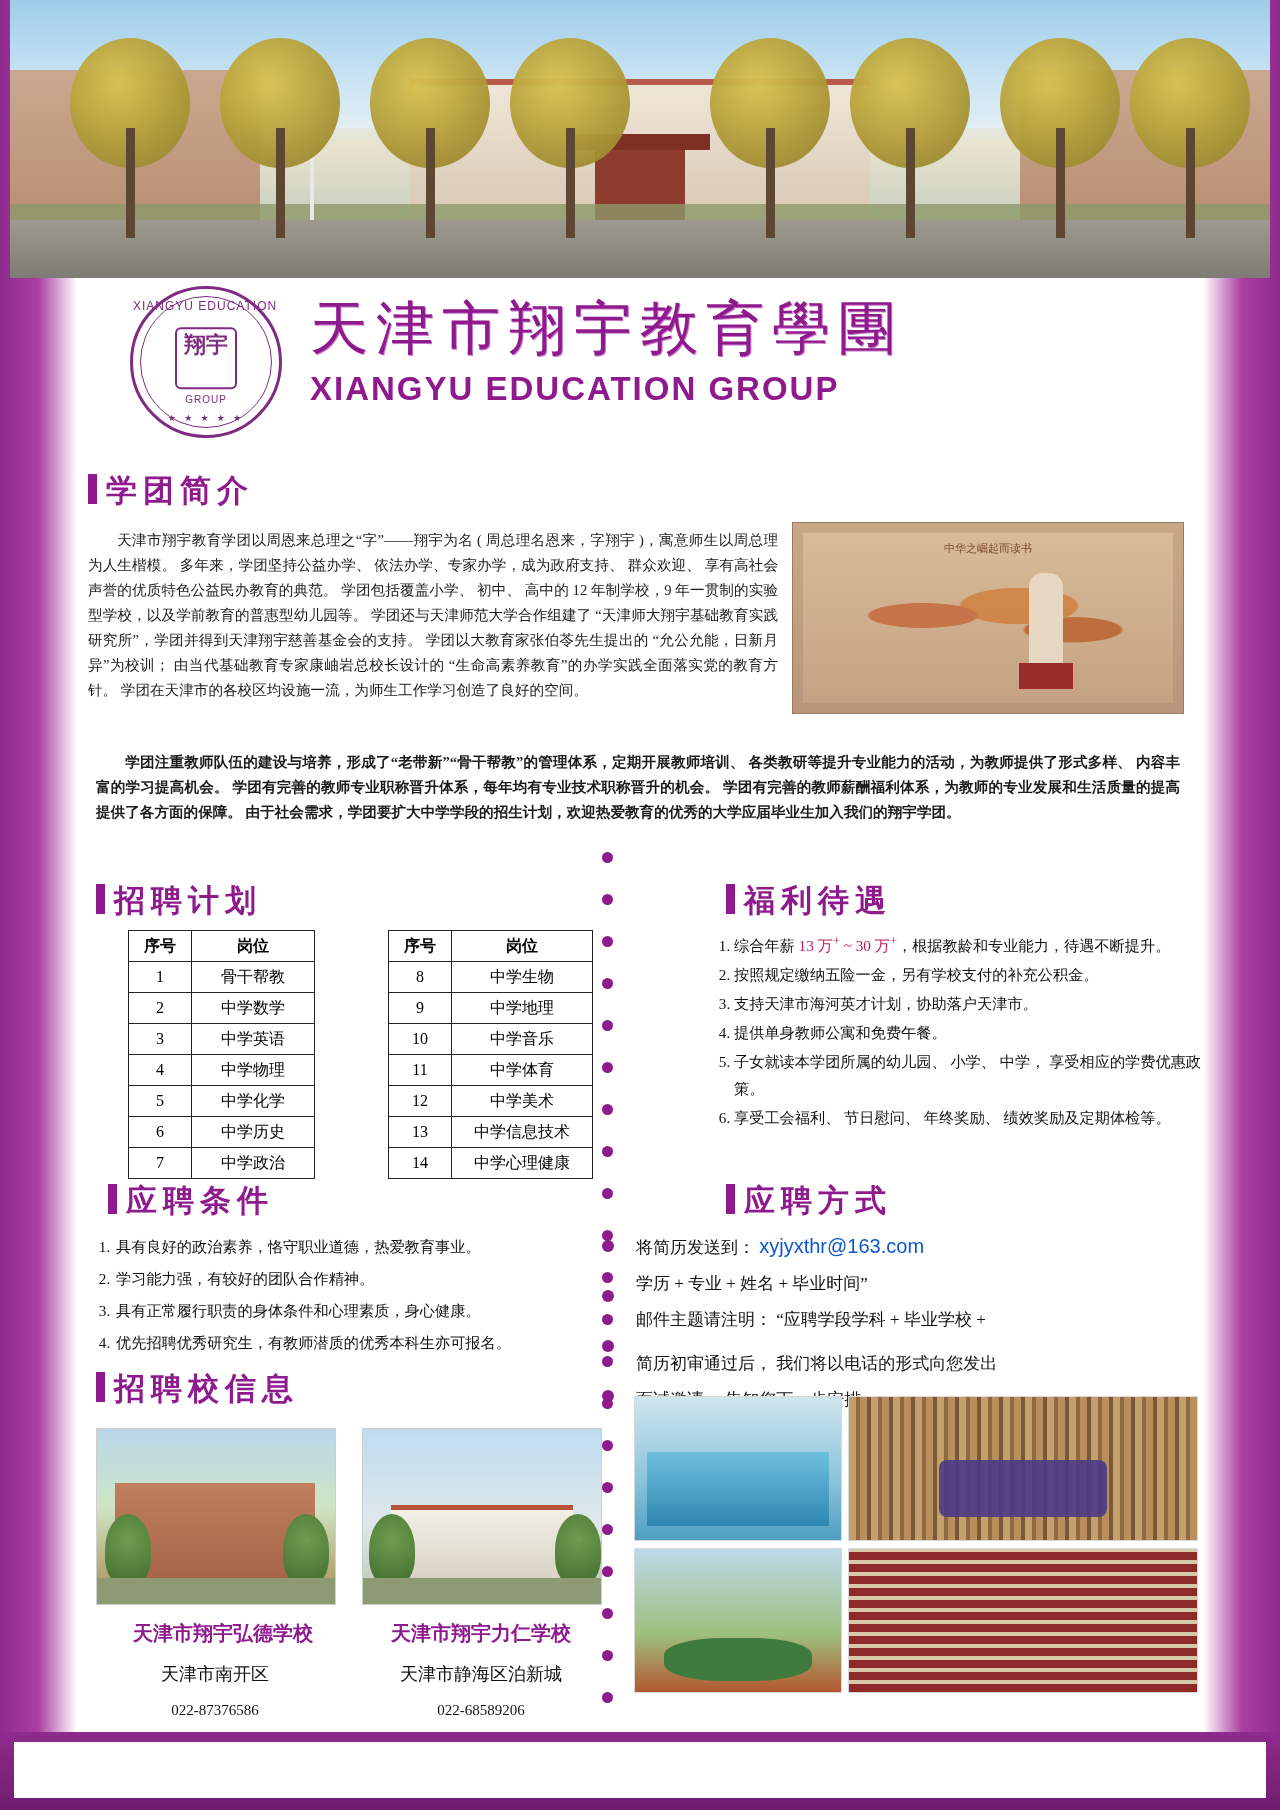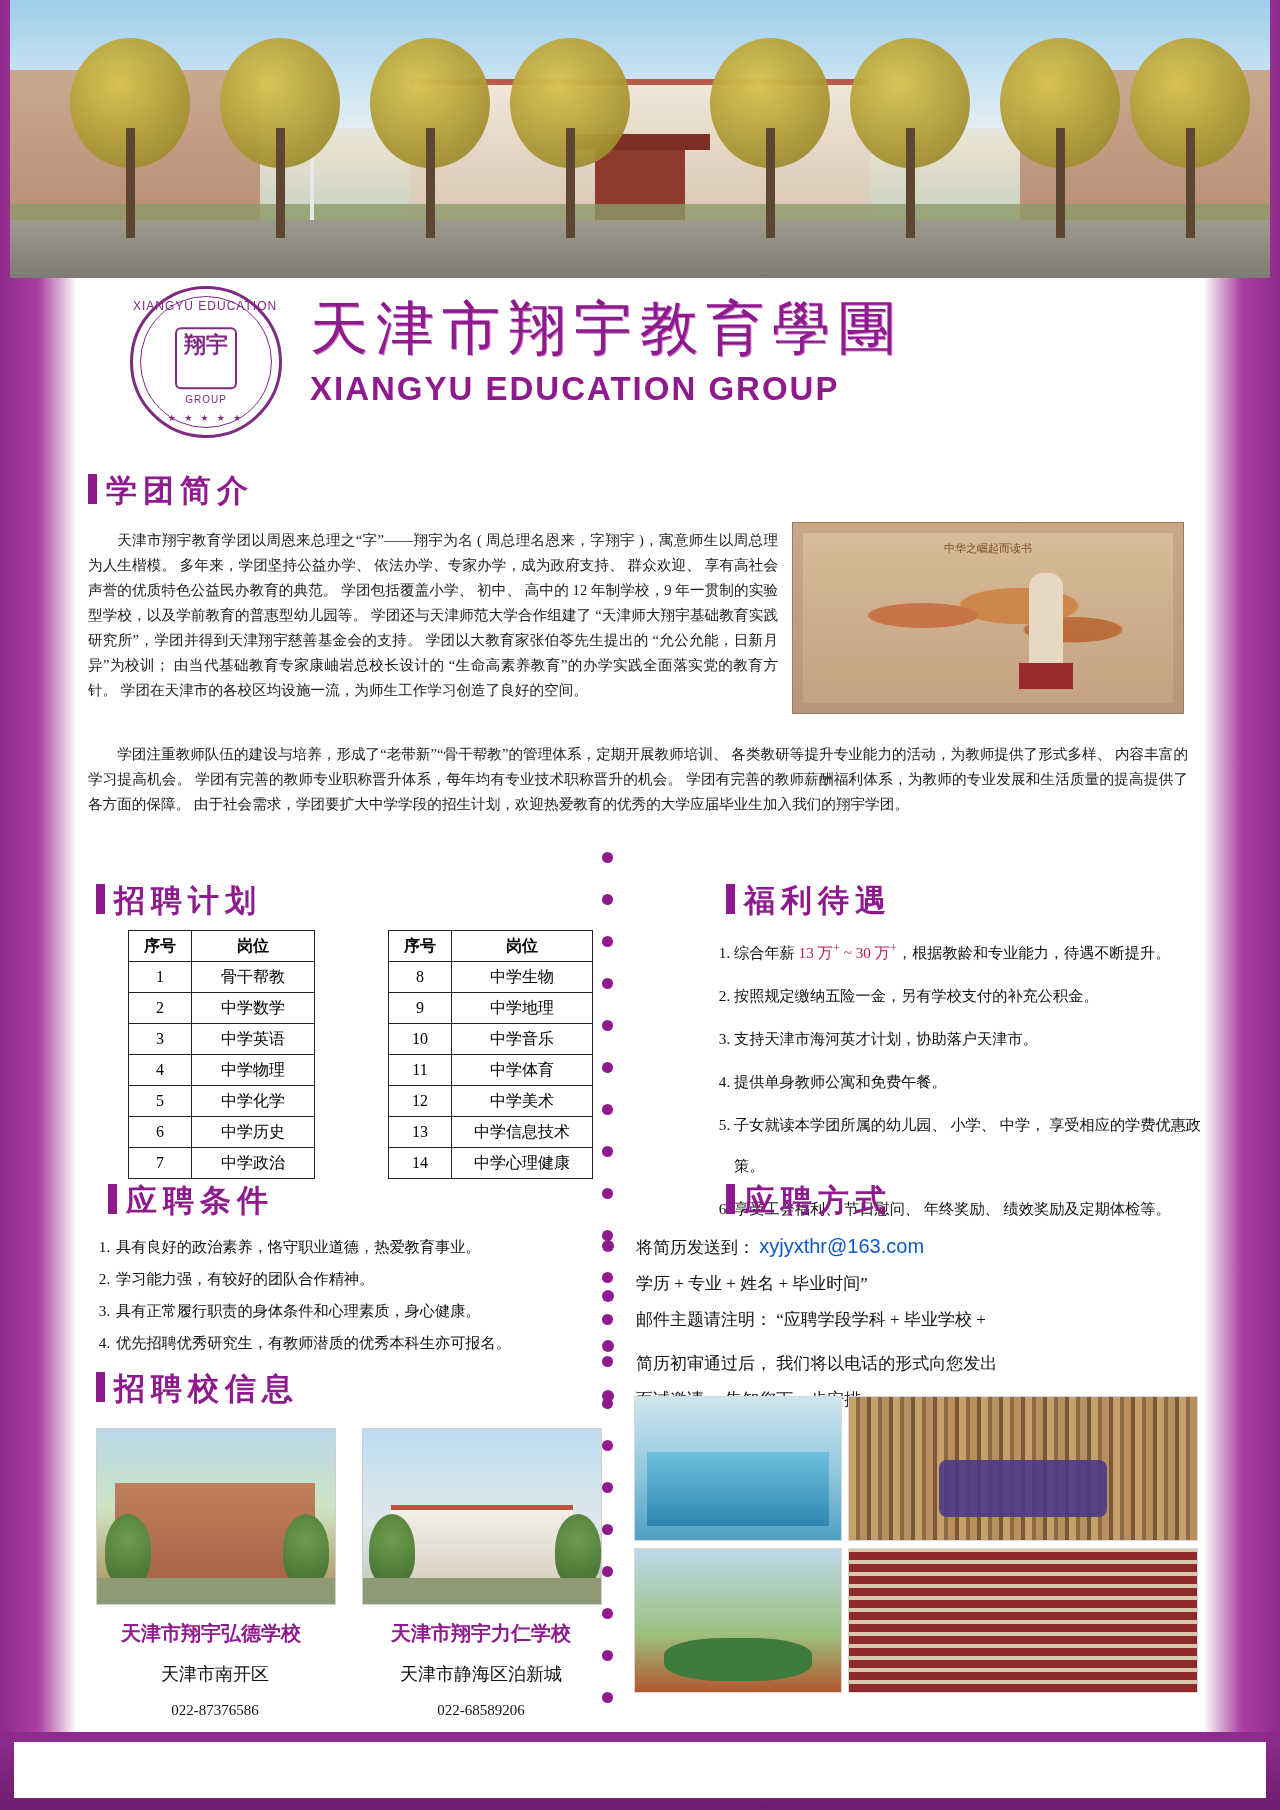--- a/index.html
+++ b/index.html
@@ -67,38 +67,38 @@
     background:linear-gradient(180deg,#c9a887 0%,#b8957a 100%);border:1px solid #9a7b60;overflow:hidden;}
   .intro-photo .wall{position:absolute;left:10px;top:10px;right:10px;bottom:10px;background:linear-gradient(180deg,#d8bb98,#c4a281);}
   .intro-photo .map{position:absolute;left:40px;top:45px;width:300px;height:95px;
     background:radial-gradient(ellipse at 30% 50%,#c76a3e 0%,#c76a3e 18%,transparent 19%),
                radial-gradient(ellipse at 62% 40%,#d0803f 0%,#d0803f 22%,transparent 23%),
                radial-gradient(ellipse at 80% 65%,#b9642f 0%,#b9642f 14%,transparent 15%);opacity:.85;}
   .intro-photo .statue{position:absolute;left:236px;top:50px;width:34px;height:92px;background:#e6d8c2;border-radius:14px 14px 3px 3px;}
   .intro-photo .base{position:absolute;left:226px;top:140px;width:54px;height:26px;background:#9c2b2b;}
   .intro-photo .cal{position:absolute;left:14px;top:18px;right:14px;height:16px;color:#7a4a2a;font-size:11px;text-align:center;overflow:hidden;}
   .intro-text2{position:absolute;left:78px;top:742px;width:1100px;font-size:14.6px;line-height:25px;color:#1b1b1b;text-align:justify;}
-  .intro-text2 p{margin:0;text-indent:2em;}
+  .intro-text2 p{margin:8px;text-indent:2em;font-weight:bold;}
 
   
   .tbl{position:absolute;border-collapse:collapse;font-size:16px;}
   .tbl td,.tbl th{border:1px solid #222;padding:2px 0;text-align:center;height:26px;}
   .tbl .c1{width:62px;}
   .tbl .c2{width:122px;}
   .tbl th{font-weight:bold;}
 
   
   .olist{position:absolute;font-size:15.2px;line-height:30px;color:#111;}
   .olist li{margin:0 0 2px 0;padding-left:2px;}
   .olist ol{margin:0;padding-left:26px;}
 
   .dot-col{position:absolute;left:592px;width:14px;}
   .dot{width:11px;height:11px;border-radius:50%;background:#8e1a8e;margin-bottom:31px;}
 
-  .rt{position:absolute;font-size:15.2px;line-height:41px;color:#111;}
+  .rt{position:absolute;font-size:15.2px;line-height:27px;color:#111;}
   .rt ol{margin:0;padding-left:24px;}
   .rt li{margin-bottom:2px;}
   .hl{color:#c2185b;}
 
   
   .apply{position:absolute;left:626px;top:1296px;width:560px;font-size:17px;line-height:36px;color:#111;}
   .mail{color:#0b57d0;font-size:20px;font-family:"Liberation Sans",sans-serif;}
   .bullet-left{position:absolute;width:12px;height:12px;border-radius:50%;background:#8e1a8e;left:592px;}
 
   
@@ -372,21 +372,21 @@
     <div class="tr" style="left:186px;"></div>
     <div class="gr"></div>
   </div>
   <div class="sp s2">
     <div class="b2"></div>
     <div class="tr" style="left:6px;"></div>
     <div class="tr" style="left:192px;"></div>
     <div class="gr"></div>
   </div>
 
-  <div class="sname" style="left:66px;top:1620px;width:270px;">天津市翔宇弘德学校</div>
+  <div class="sname" style="left:78px;top:1620px;width:270px;">天津市翔宇弘德学校</div>
   <div class="sname" style="left:336px;top:1620px;width:270px;">天津市翔宇力仁学校</div>
 
   <div class="saddr" style="left:70px;top:1662px;width:270px;">天津市南开区</div>
   <div class="saddr" style="left:336px;top:1662px;width:270px;">天津市静海区泊新城</div>
 
   <div class="sphone" style="left:70px;top:1702px;width:270px;">022-87376586</div>
   <div class="sphone" style="left:336px;top:1702px;width:270px;">022-68589206</div>
 
   <div class="gp g1">
         <div class="poolw"></div>

